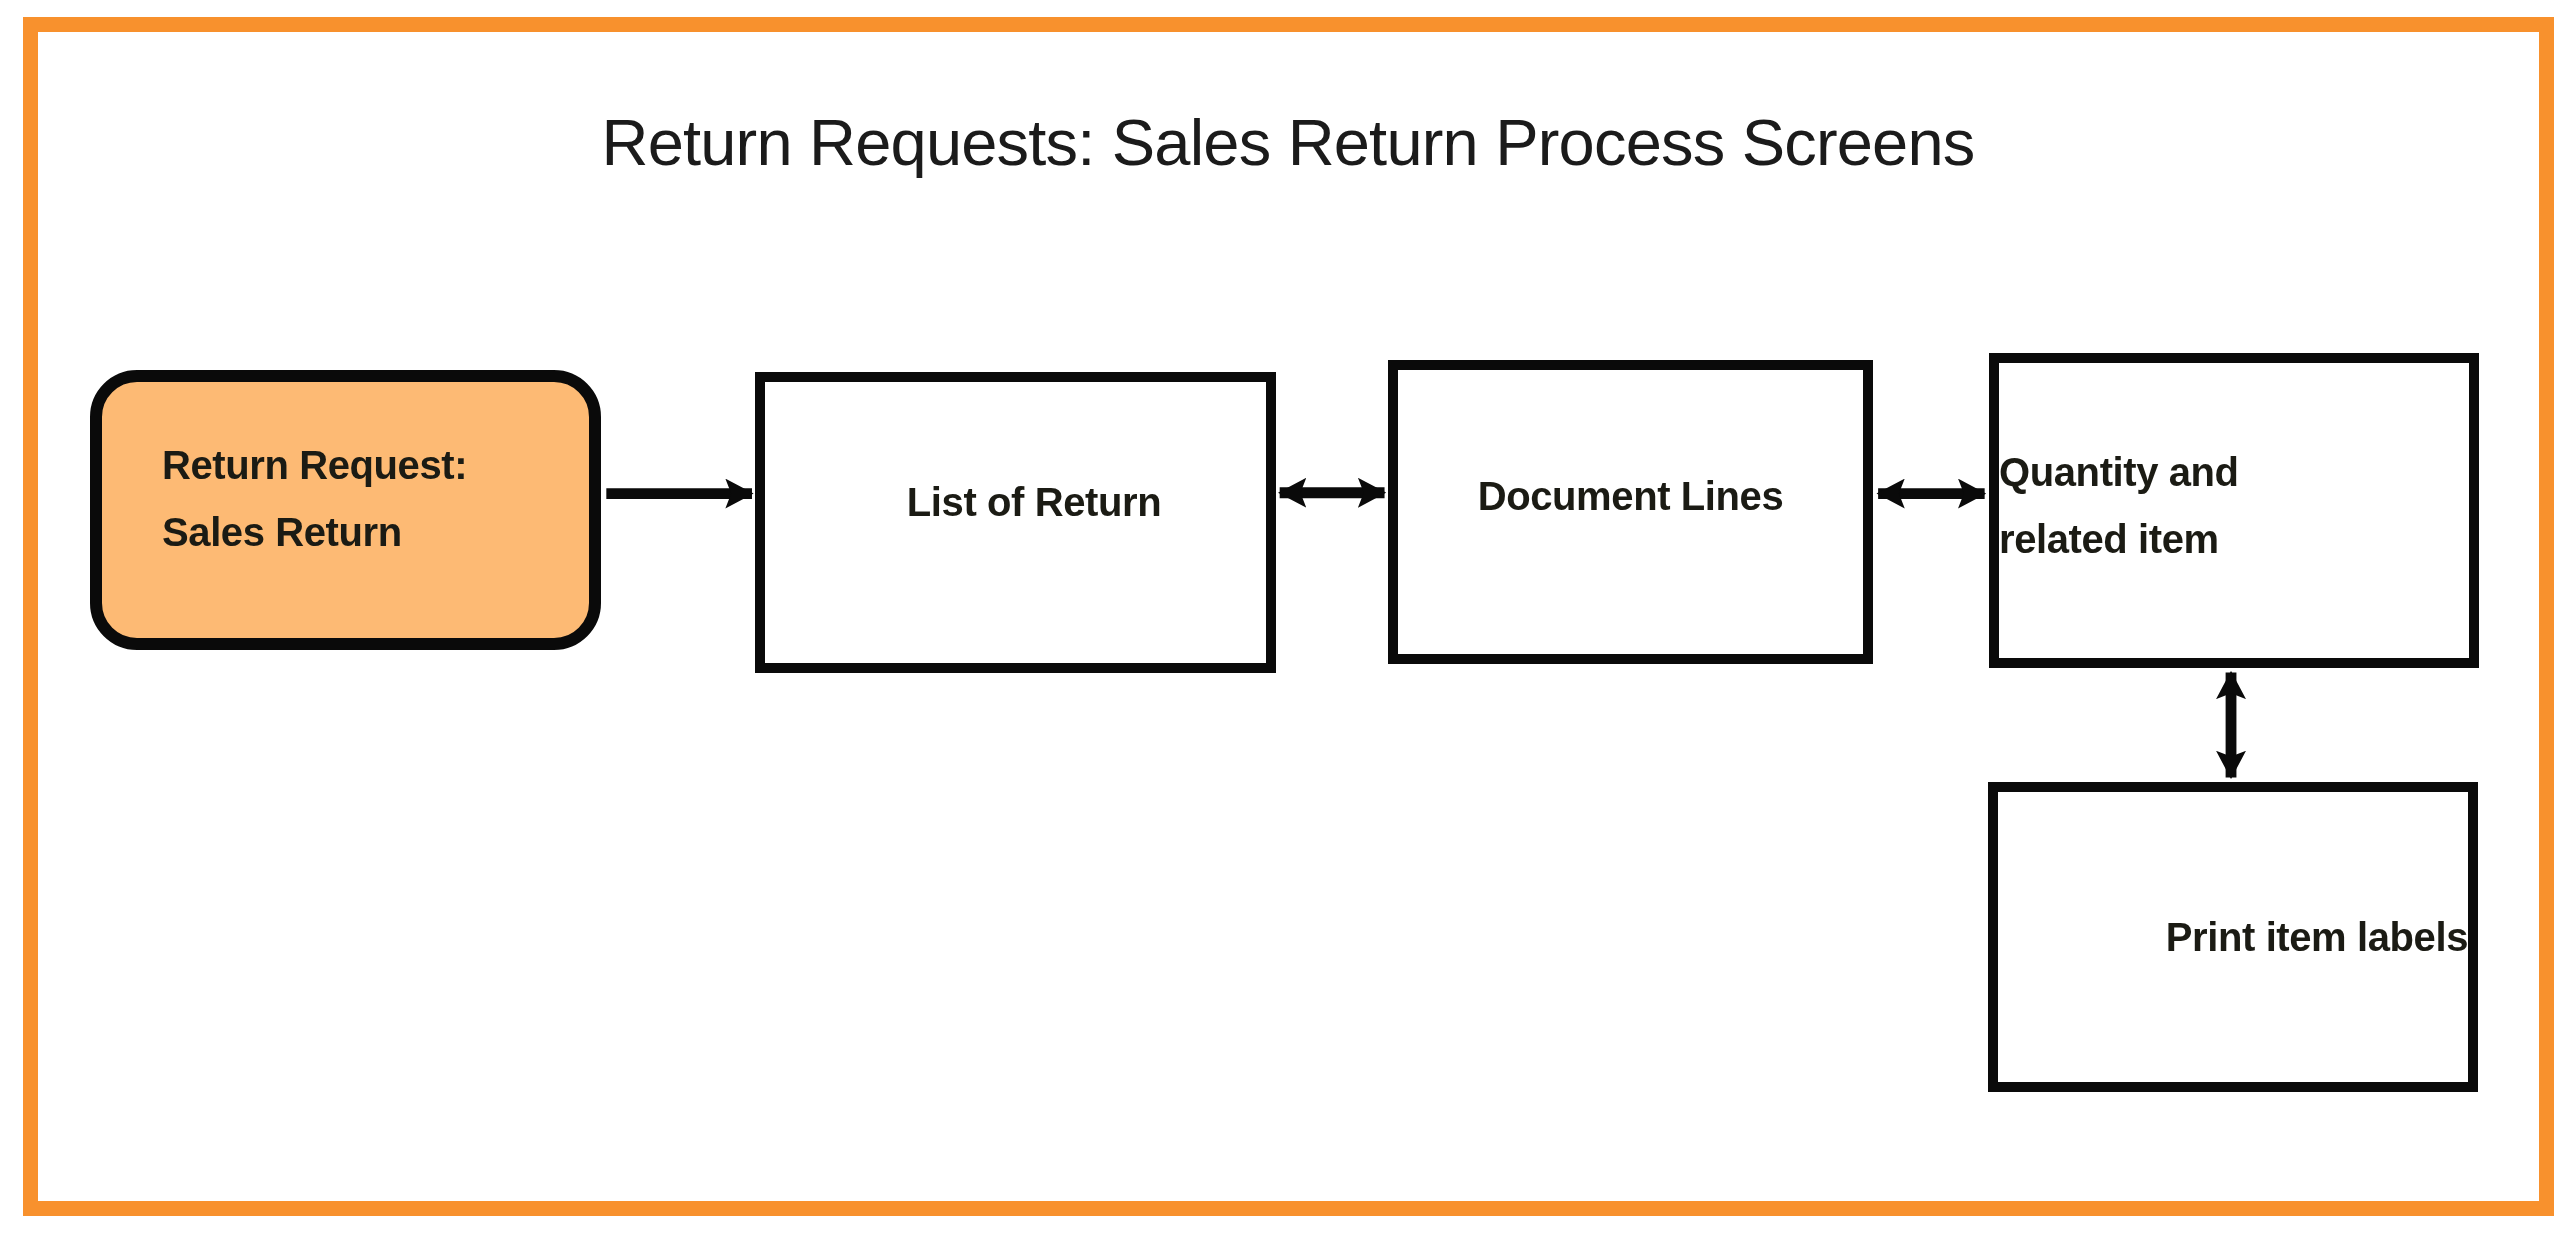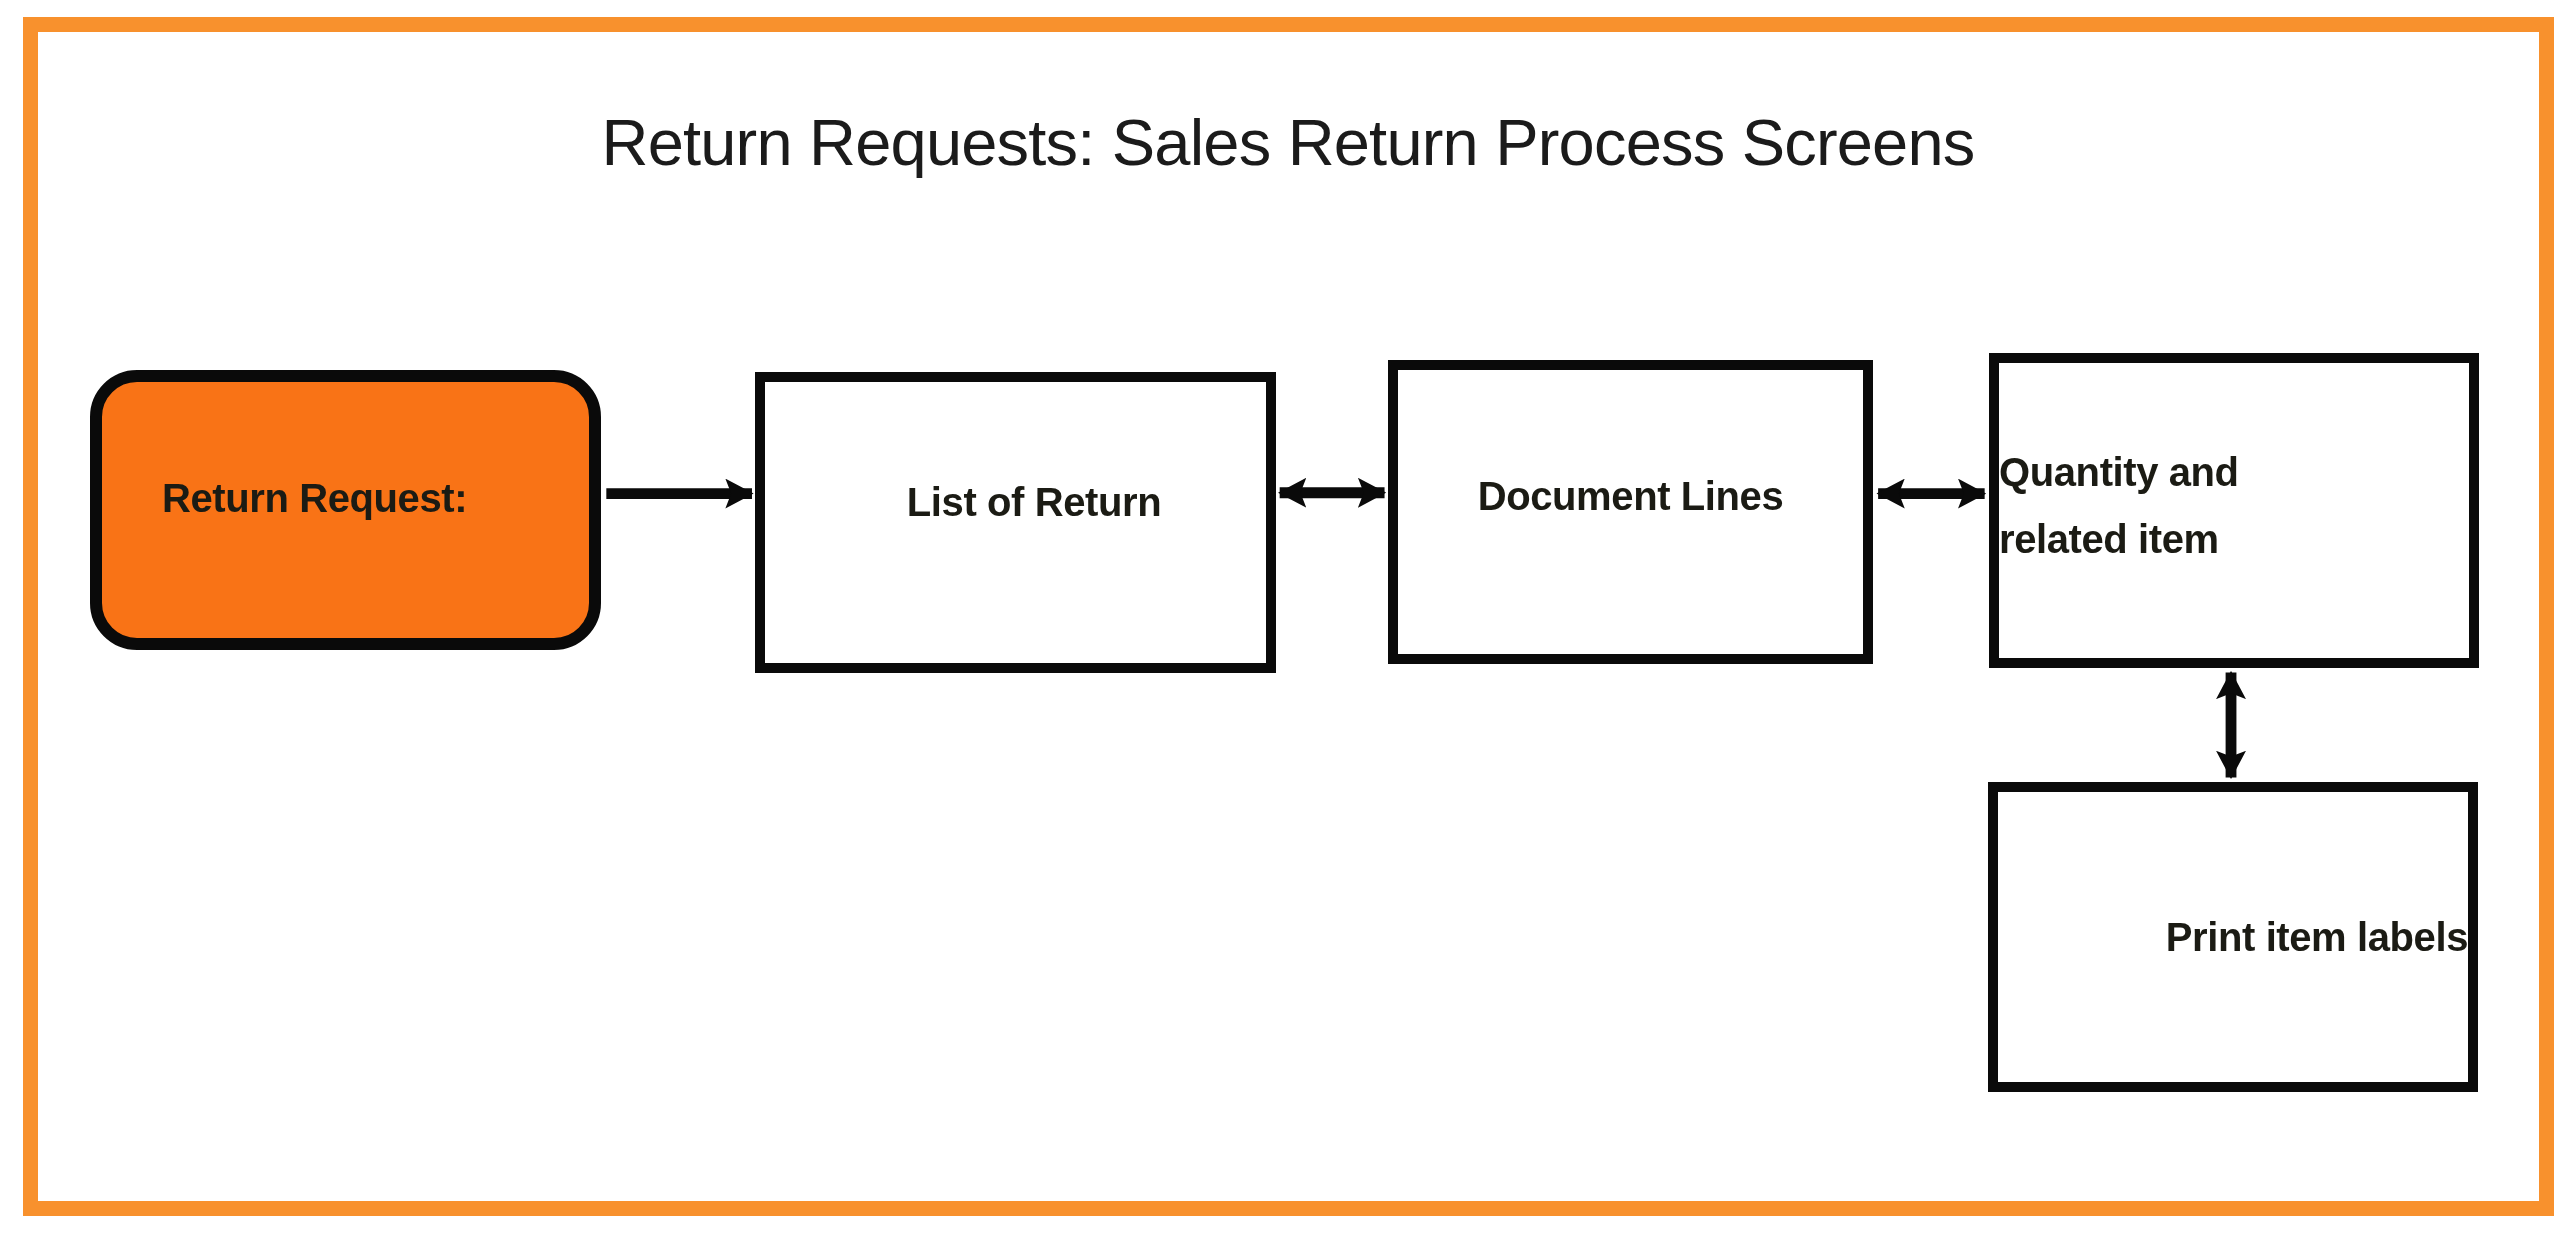--- a/index.html
+++ b/index.html
@@ -52,21 +52,21 @@
     line-height: 67px;
   }
   .node .line { display: block; }
   .node-start {
     left: 90px;
     top: 370px;
     width: 511px;
     height: 280px;
     border-width: 12.5px;
     border-radius: 47px;
-    background: #f97316;
+    background: #fdba74;
     padding-left: 60px;
     padding-bottom: 23px;
     align-items: flex-start;
   }
   .node-list {
     left: 755px;
     top: 372px;
     width: 521px;
     height: 301px;
     padding-left: 37px;
@@ -116,20 +116,21 @@
 
 <div class="canvas">
 
   <div class="frame"></div>
 
   <div class="title">Return Requests: Sales Return Process Screens</div>
 
   <div class="node node-start">
     <span class="label-block">
       <span class="line">Return Request:</span>
+      <span class="line">Sales Return</span>
     </span>
   </div>
 
   <div class="node node-list">
     <span class="label-block">
       <span class="line">List of Return</span>
     </span>
   </div>
 
   <div class="node node-doclines">

